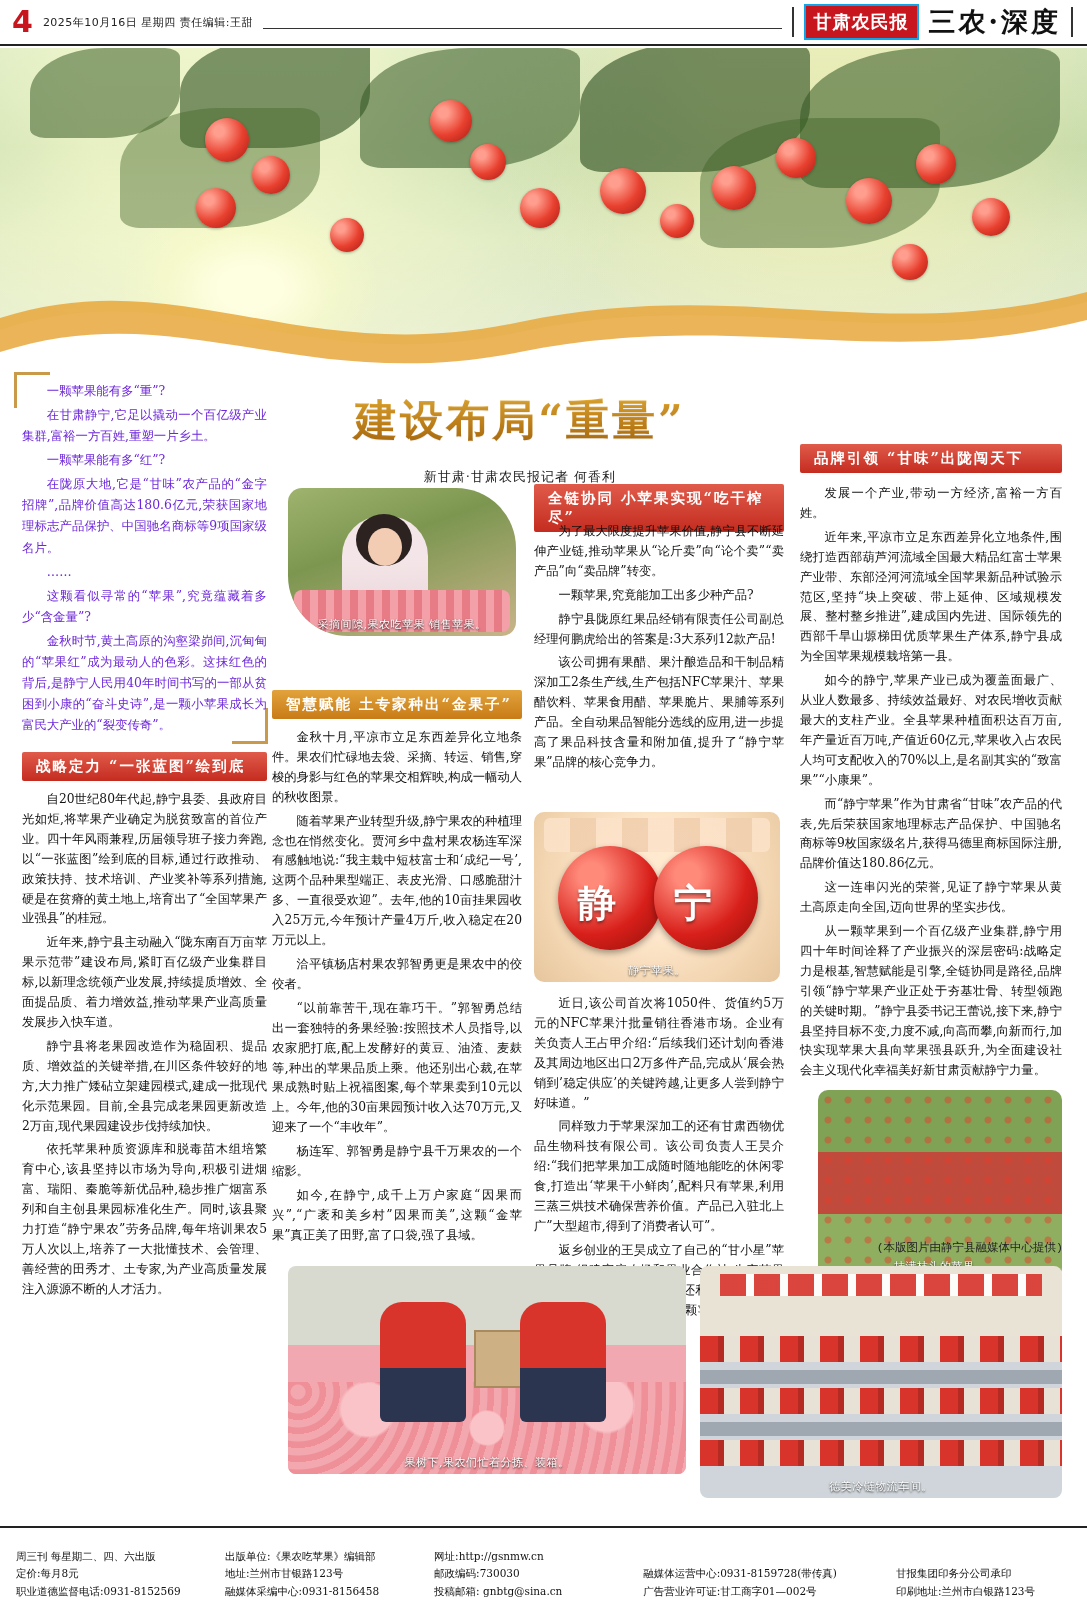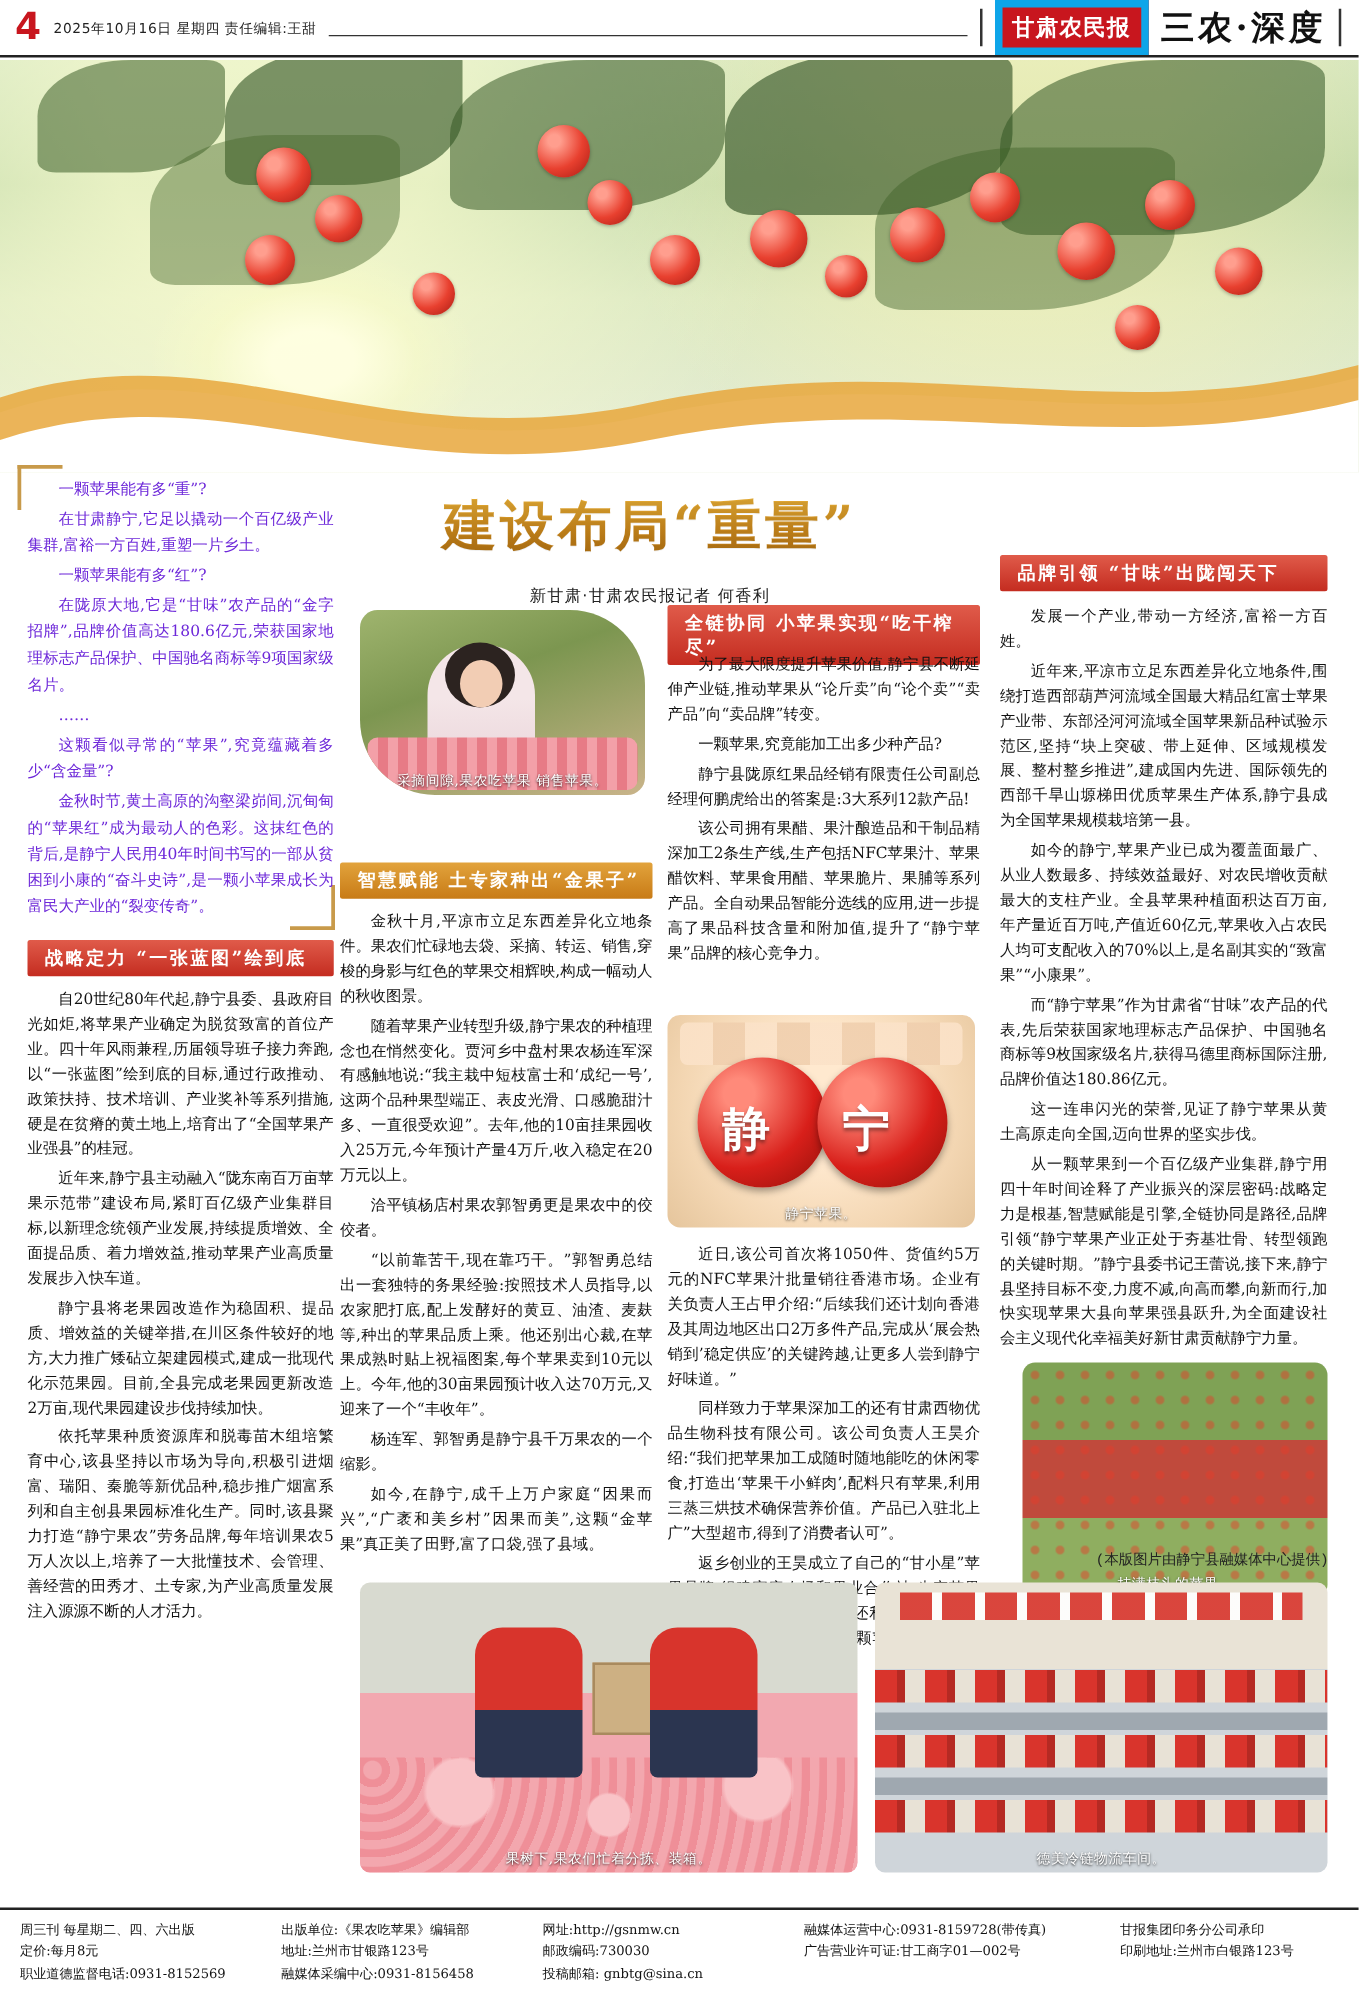--- a/index.html
+++ b/index.html
@@ -23,21 +23,21 @@
   .page-num {
     font-size:30px; font-weight:bold; color:#c8161e;
     margin-left:12px; margin-right:10px; line-height:1;
   }
   .mast-date { font-size:11px; color:#222; letter-spacing:0.5px; }
   .mast-rule { flex:1; height:1px; background:#333; margin:0 10px; position:relative; top:6px;}
   .mast-right { display:flex; align-items:center; gap:10px; margin-right:14px; }
   .paper-logo {
     background:#c8161e; color:#fff; font-size:18px; font-weight:bold;
     padding:4px 8px; letter-spacing:1px; font-family:"DejaVu Serif","Liberation Serif",serif;
-    border:6px solid #0ea5e9;
+    border:2px solid #0ea5e9;
   }
   .section-title {
     font-size:27px; font-weight:bold; letter-spacing:3px;
     font-family:"DejaVu Serif","Liberation Serif",serif;
   }
   .mast-bar { width:2px; height:30px; background:#333; }
 
   
   .hero {
     position:absolute; left:0; top:48px; width:1087px; height:330px;
@@ -164,21 +164,21 @@
      background:repeating-linear-gradient(90deg,#fbe2c8 0 26px,#f0cfae 26px 52px); border-radius:6px; opacity:.9;}
 
   
   .photo-stack { left:818px; top:1090px; width:244px; height:188px; border-radius:10px;
      background:linear-gradient(180deg,#7fa255 0 33%, #c04a3c 33% 66%, #8fae60 66% 100%); }
   .photo-stack .dots { position:absolute; inset:0;
      background-image:radial-gradient(circle, rgba(230,60,40,.85) 3px, transparent 4px);
      background-size:20px 20px; opacity:.55;}
 
   
-  .photo-pack { left:288px; top:1266px; width:398px; height:232px; border-radius:8px;
+  .photo-pack { left:288px; top:1266px; width:398px; height:208px; border-radius:8px;
      background:linear-gradient(180deg,#d8dad0 0 38%, #f2a8b0 38% 100%); }
   .photo-pack .w1,.photo-pack .w2 {
      position:absolute; top:36px; width:86px; height:120px; border-radius:22px 22px 6px 6px;
      background:linear-gradient(180deg,#d8342c 0 55%,#2b3550 55% 100%);}
   .photo-pack .w1{ left:92px;} .photo-pack .w2{ left:232px;}
   .photo-pack .box{ position:absolute; left:186px; top:64px; width:66px;height:58px; background:#cdb083; border:2px solid #a98a5e;}
   .photo-pack .heap{ position:absolute; left:0; bottom:0; width:398px; height:92px;
      background:radial-gradient(circle at 20% 30%, #f9c3c7 0 8%, transparent 9%),
                 radial-gradient(circle at 50% 50%, #f9c3c7 0 8%, transparent 9%),
                 radial-gradient(circle at 80% 25%, #f9c3c7 0 8%, transparent 9%),
@@ -197,20 +197,21 @@
     font-family:Liberation Mono, monospace;
   }
 
   
   .footer {
     position:absolute; left:0; bottom:0; width:1087px; height:74px;
     border-top:2px solid #222; padding:8px 16px 0 16px;
     display:flex; gap:34px;
     font-size:10.5px; line-height:1.65; color:#111;
     font-family:"DejaVu Serif","Liberation Serif",serif;
+    align-items:flex-end;
   }
   .footer .fcol { flex:1; }
   .footer .fcol.wide { flex:1.25; }
 </style>
 </head>
 <body>
 
 <div class="page">
 
   <div class="masthead">

